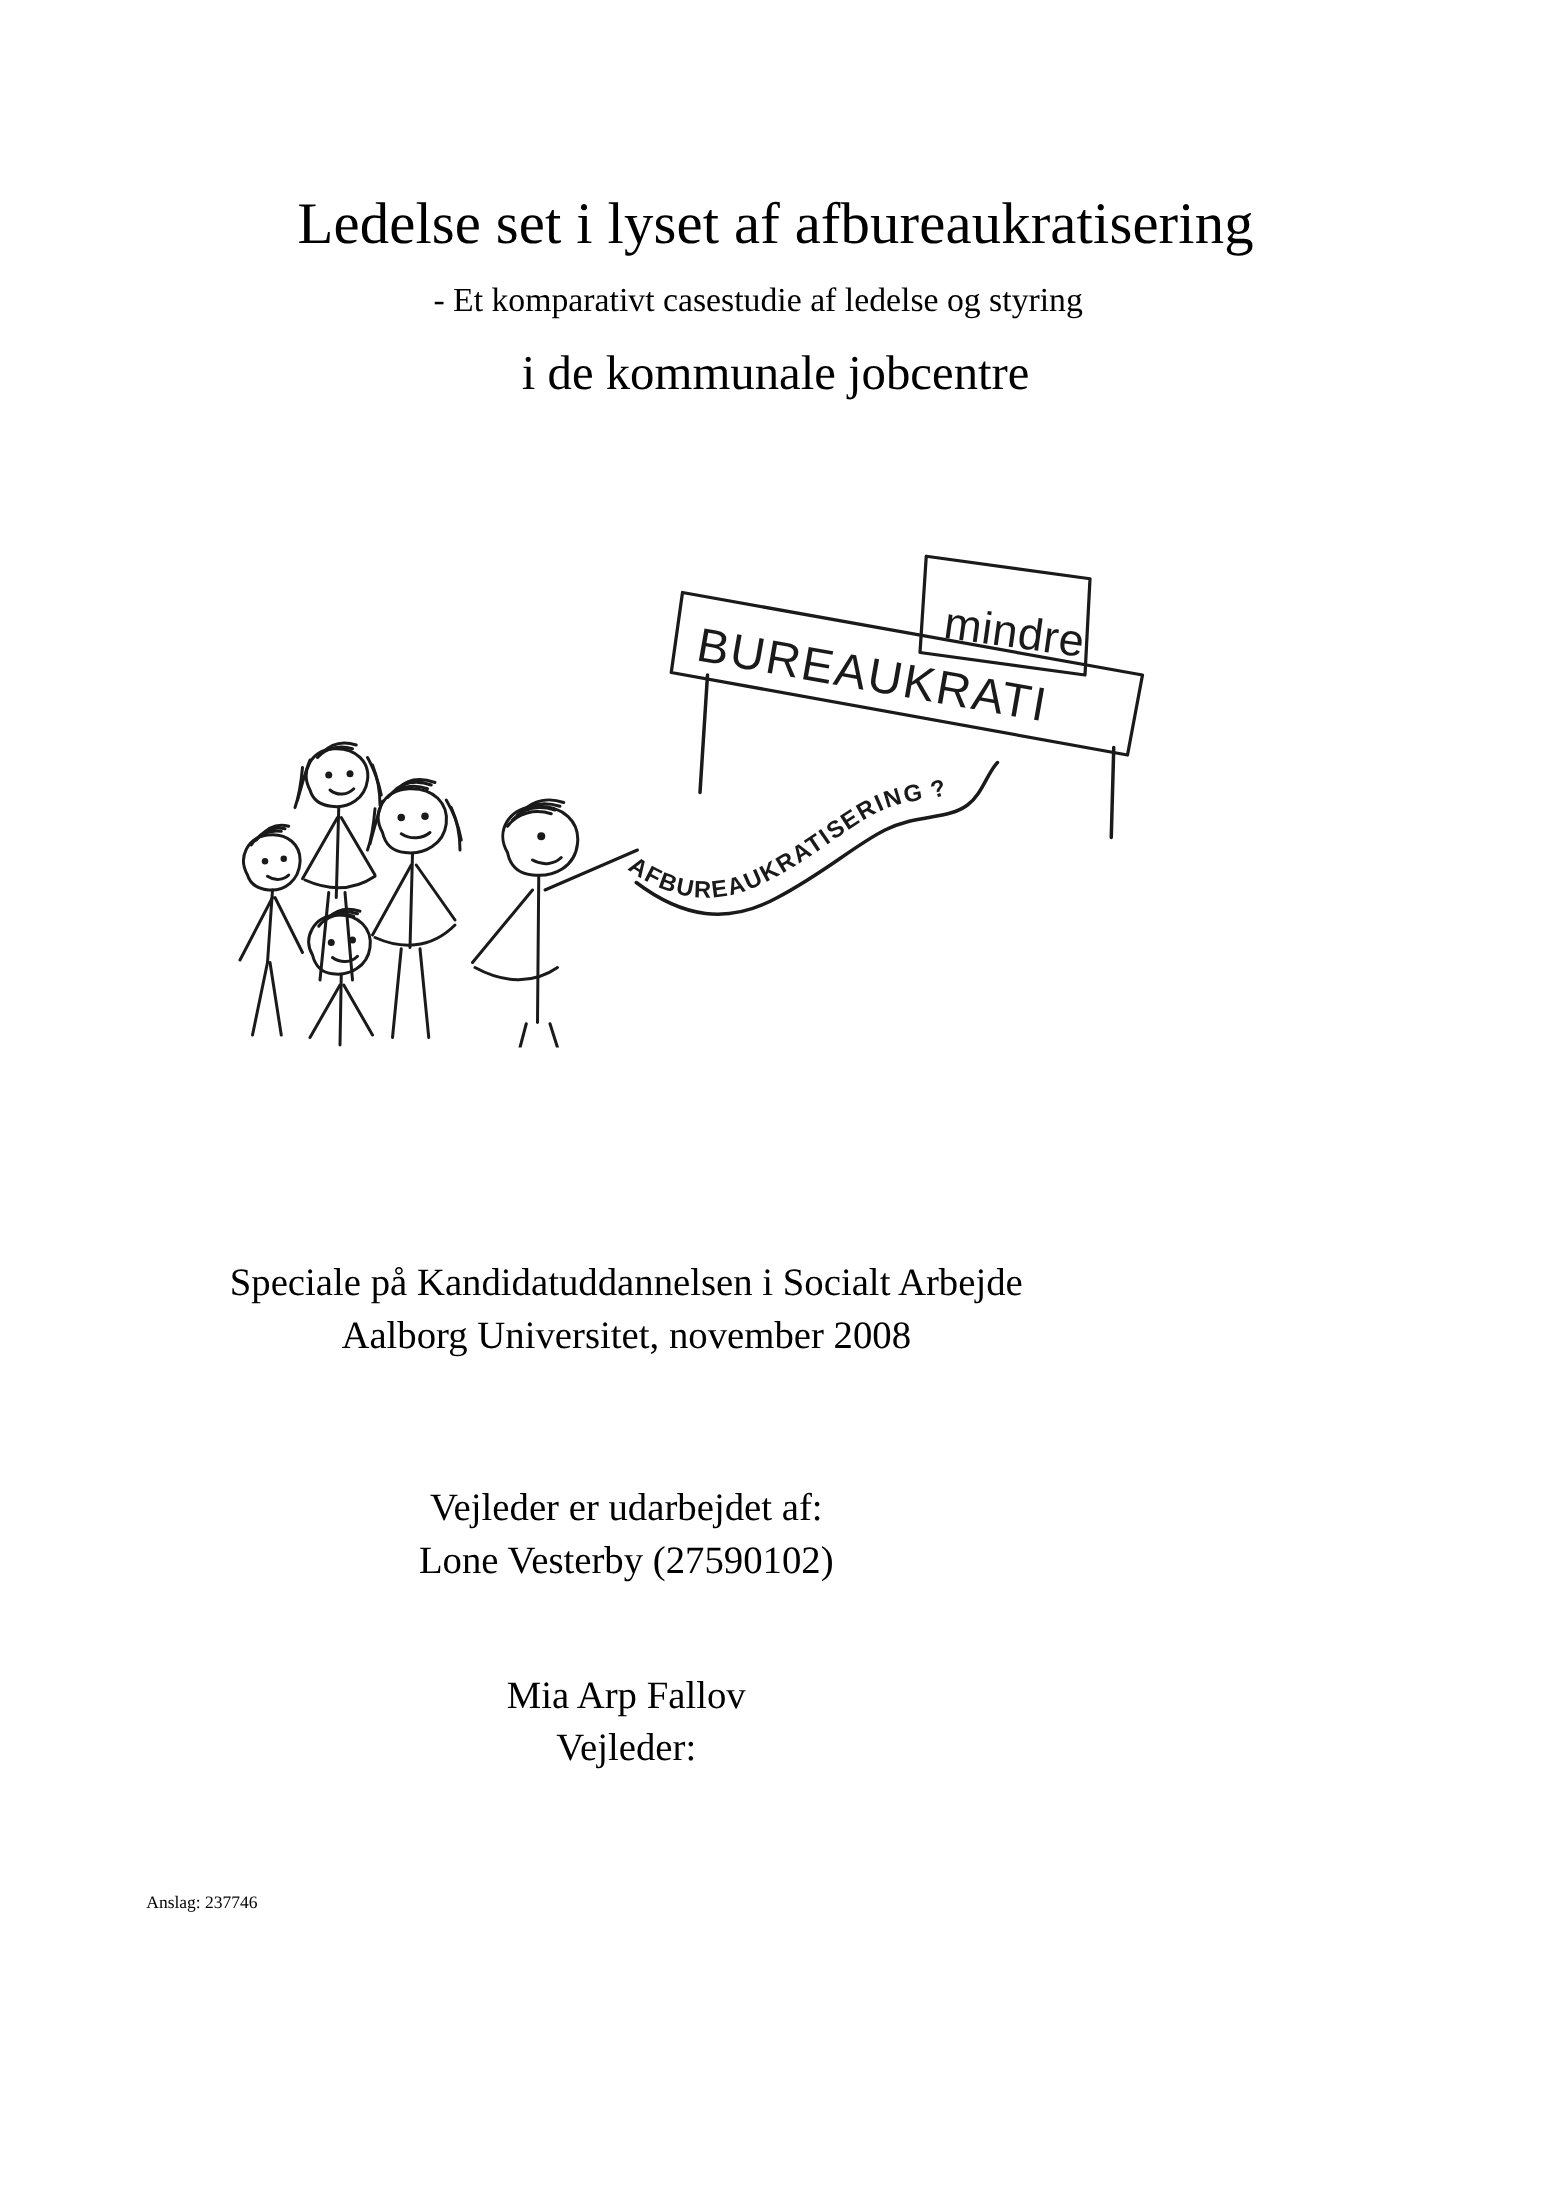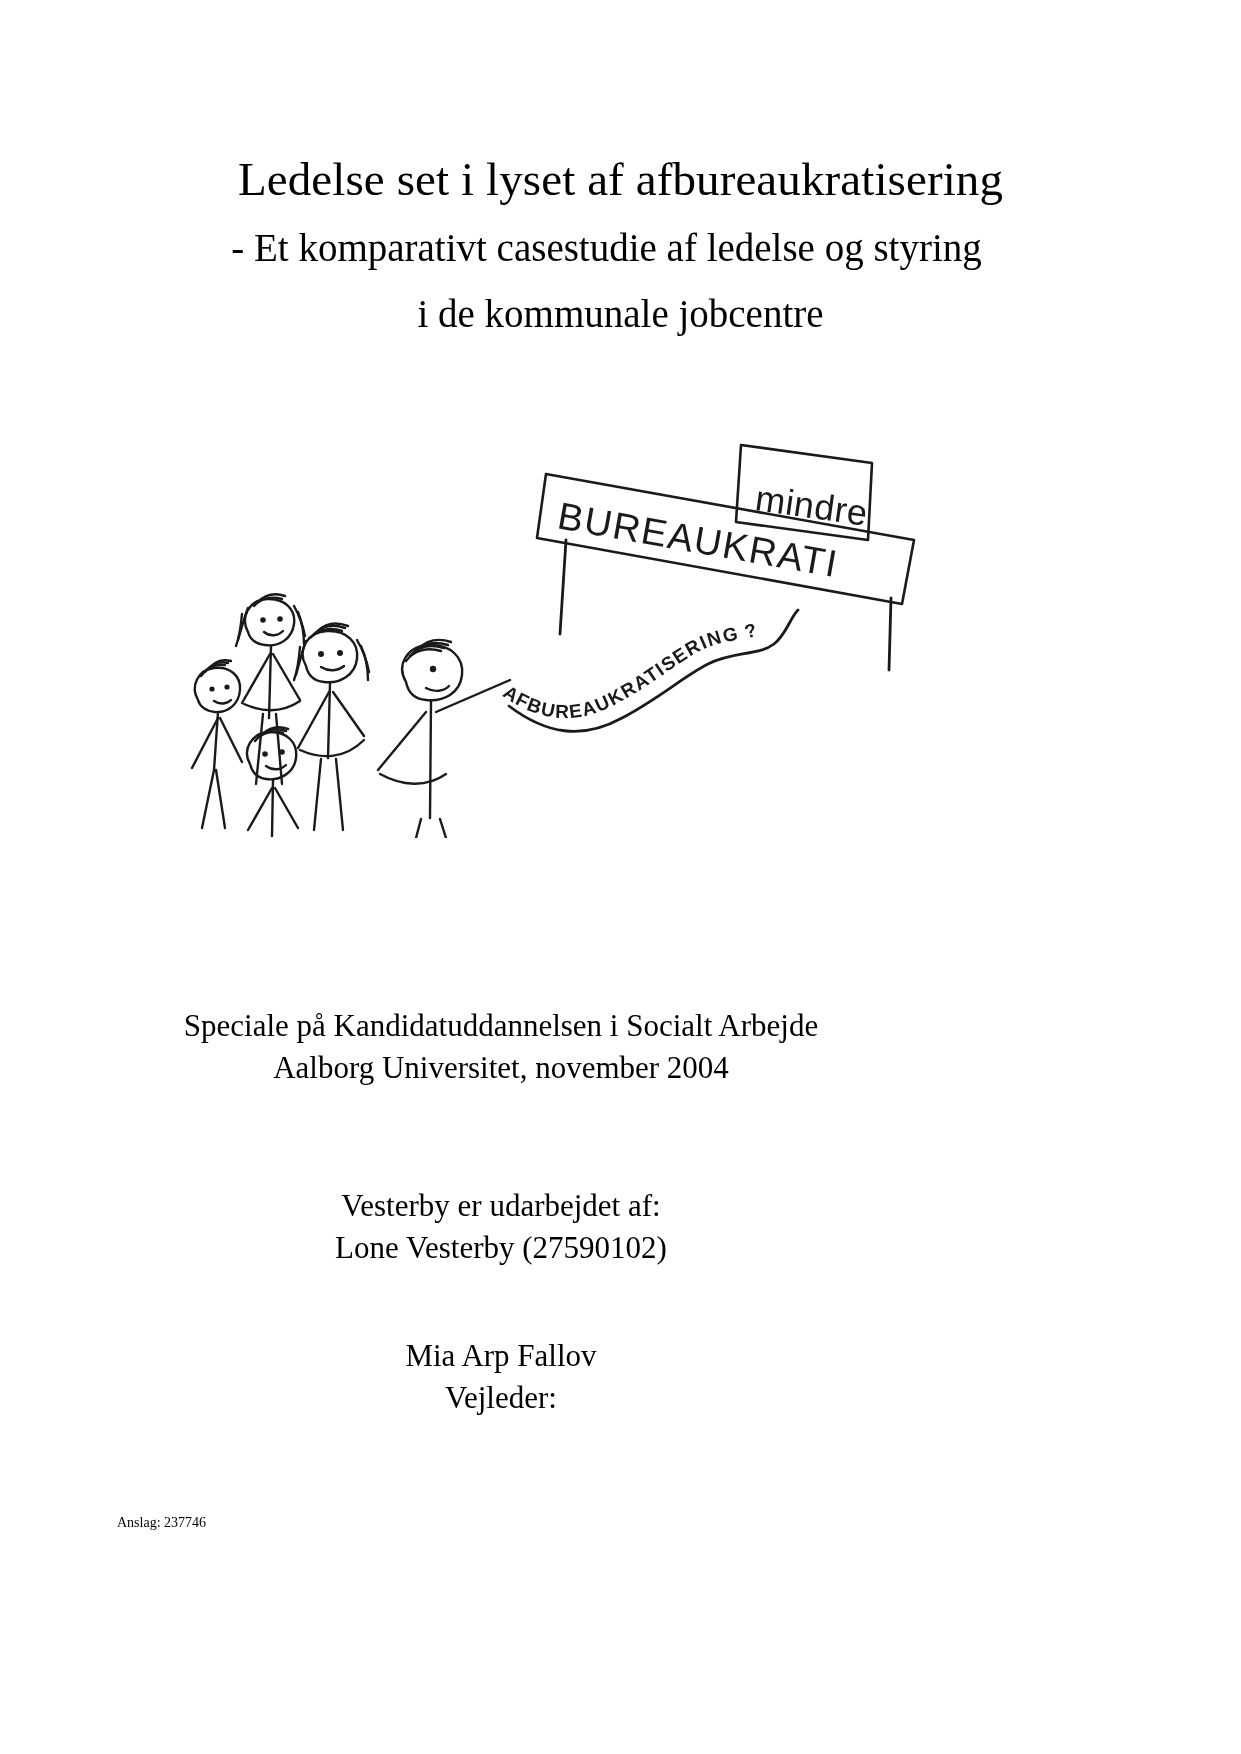--- a/index.html
+++ b/index.html
@@ -34,21 +34,21 @@
     line-height: 1.18;
     font-weight: normal;
     letter-spacing: 0.1px;
     margin: 0;
     padding: 0;
   }
   .subtitle-wrap {
     margin-top: 12px;
   }
   .doc-subtitle-1 {
-    font-size: 39px;
+    font-size: 27px;
     line-height: 1.28;
     margin: 16px;
     padding: 0;
     font-weight: normal;
     text-indent: -28px;
   }
   .doc-subtitle-2 {
     font-size: 39px;
     line-height: 1.28;
     margin: 12px;
@@ -226,25 +226,25 @@
           <path d="M388,122 L382,216" stroke-width="2.8"></path>
           <path d="M713,180 L711,252" stroke-width="2.8"></path>
         </g>
 
       </g>
     </svg>
   </div>
 
   <div class="info-block block-program">
     <p class="info-line">Speciale på Kandidatuddannelsen i Socialt Arbejde</p>
-    <p class="info-line">Aalborg Universitet, november 2004</p>
+    <p class="info-line">Aalborg Universitet, november 2008</p>
   </div>
 
   <div class="info-block block-author">
-    <p class="info-line">Vesterby er udarbejdet af:</p>
+    <p class="info-line">Vejleder er udarbejdet af:</p>
     <p class="info-line">Lone Vesterby (27590102)</p>
   </div>
 
   <div class="info-block block-advisor">
     <p class="info-line">Mia Arp Fallov</p>
     <p class="info-line">Vejleder:</p>
   </div>
 
   <div class="charcount">Anslag: 237746</div>
 

